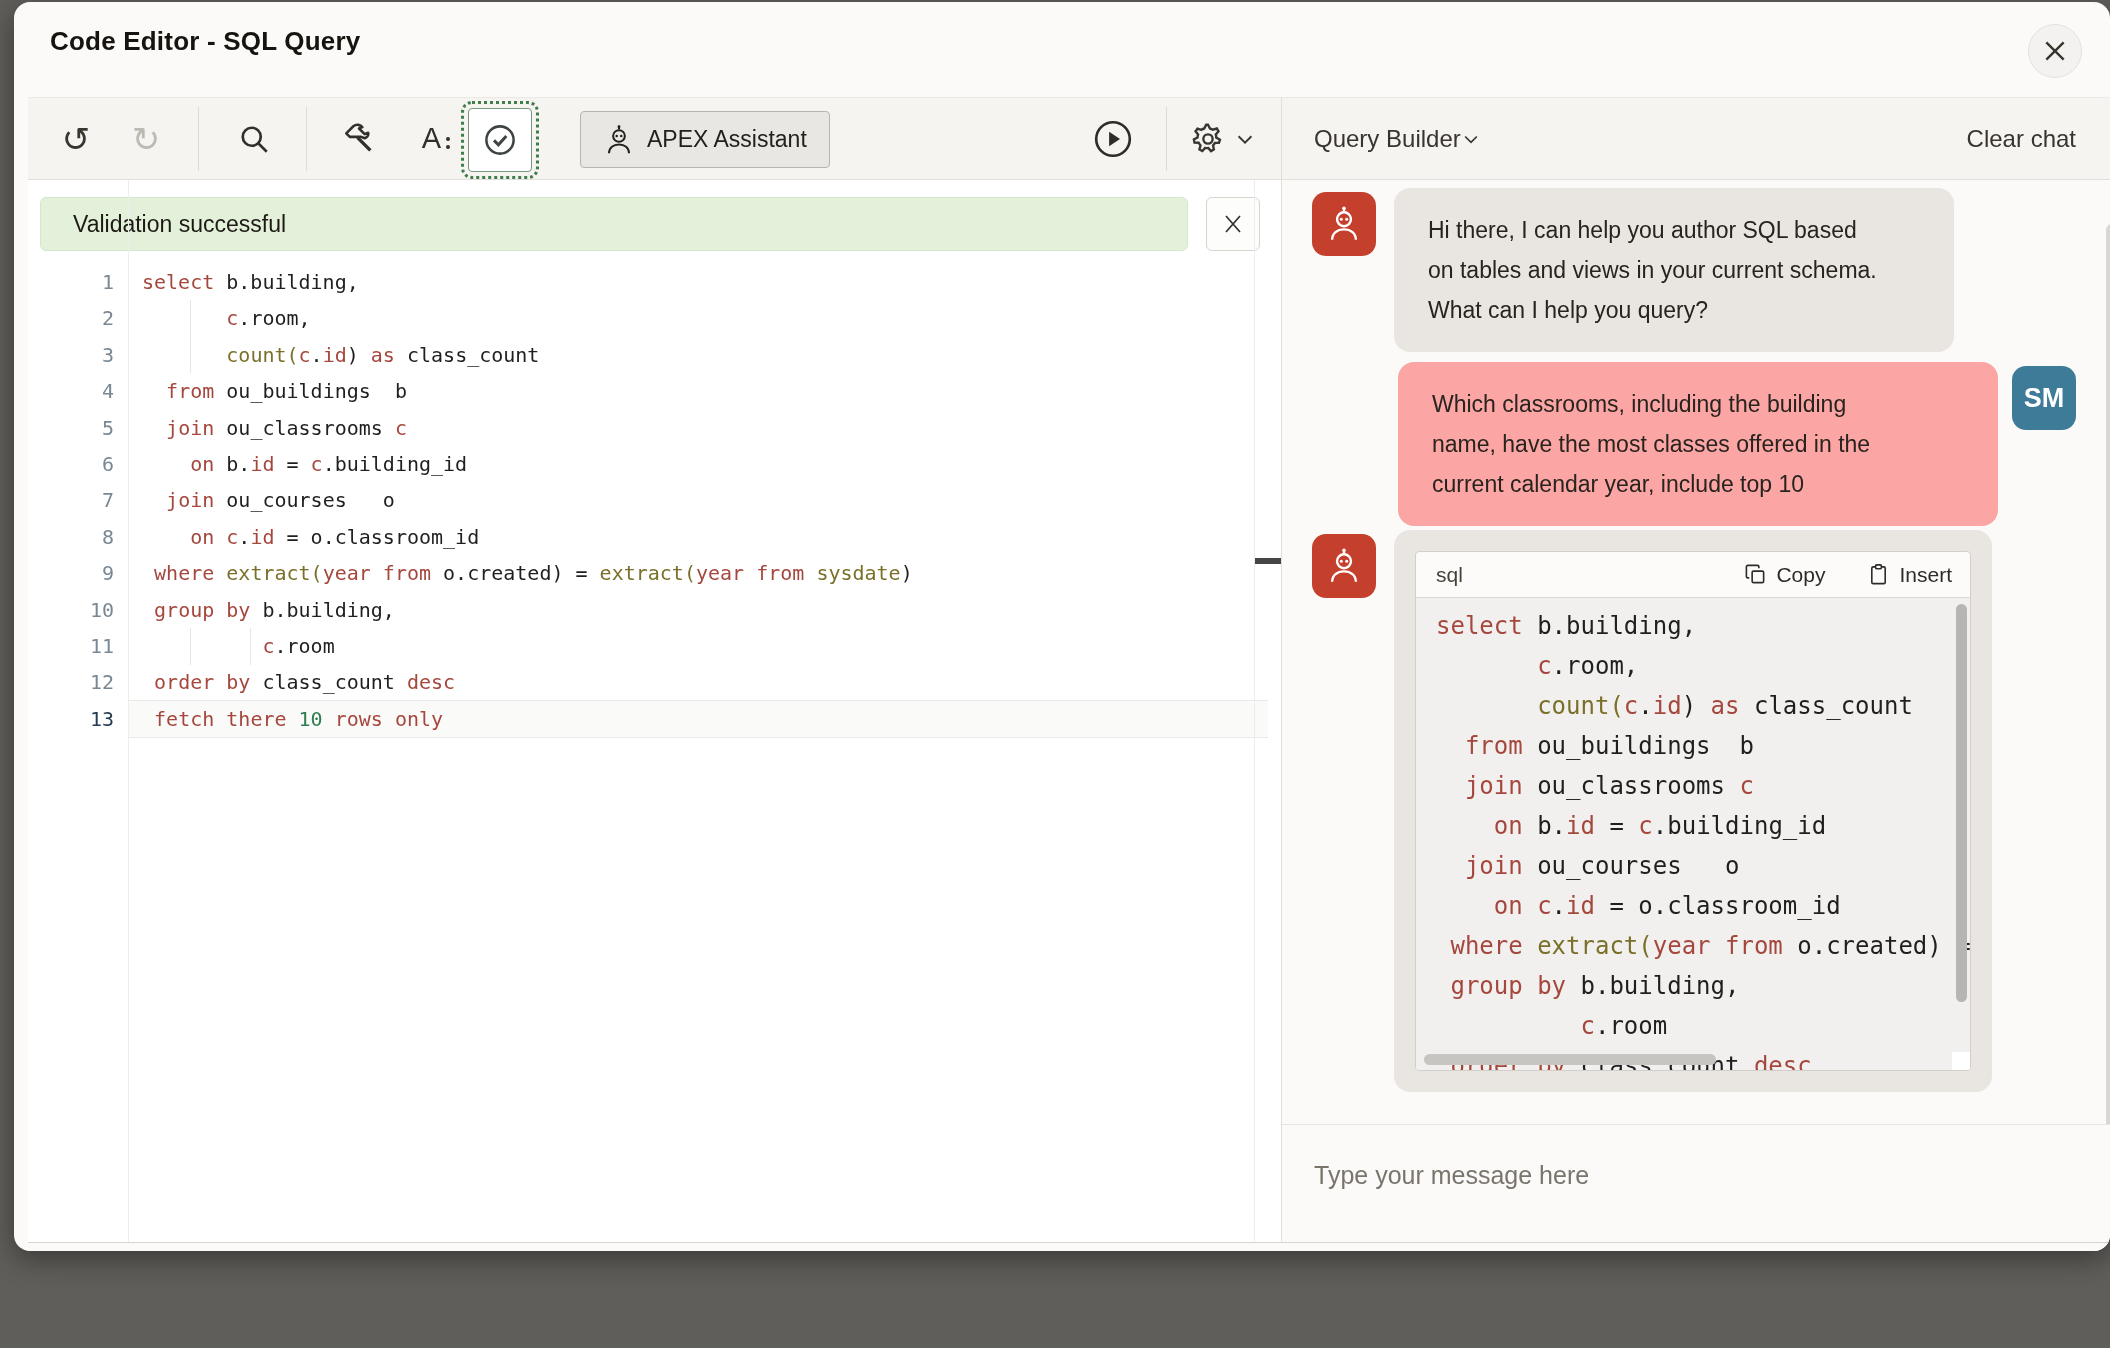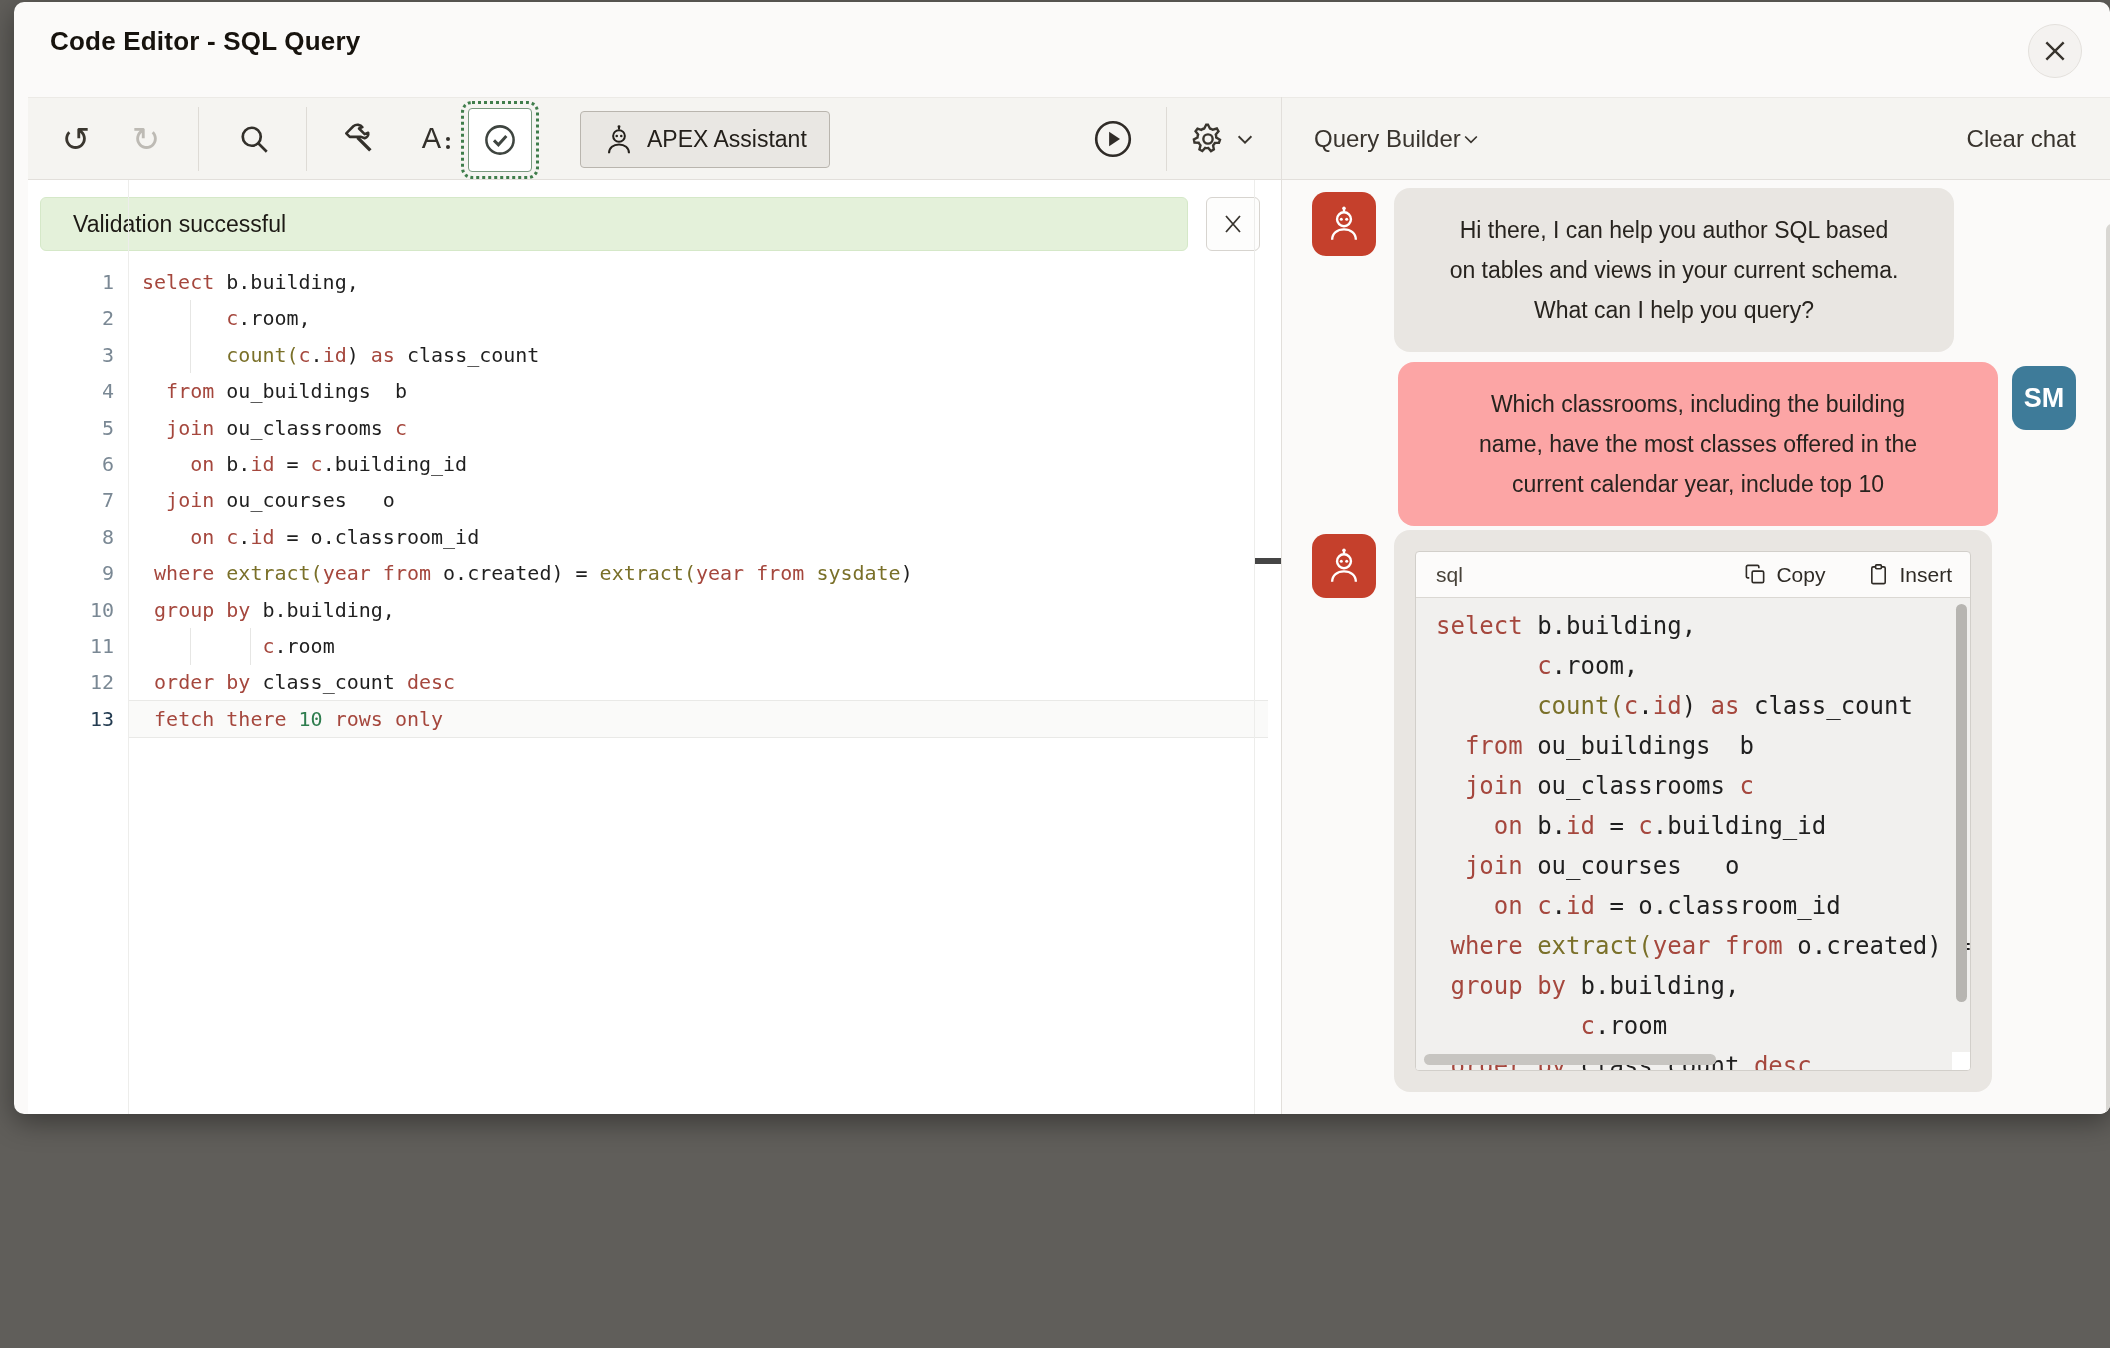--- a/index.html
+++ b/index.html
@@ -1,21 +1,21 @@
 <!DOCTYPE html>
 <html><head>
 <meta charset="utf-8">
 <style>
   * { margin:0; padding:0; box-sizing:border-box; }
   html,body { width:2110px; height:1348px; background:#605e5a; font-family:"Liberation Sans", sans-serif; overflow:hidden; }
   #stage { position:absolute; left:0; top:0; width:2110px; height:1348px; }
 
   
-  .dialog { position:absolute; left:14px; top:2px; width:2096px; height:1112px;
-            background:#fbfaf9; border-radius:10px; box-shadow:0 8px 28px rgba(0,0,0,.4); overflow:hidden; }
+  .dialog { position:absolute; left:14px; top:2px; width:2096px; height:1249px;
+            background:#fbfaf9; border-radius:16px; box-shadow:0 8px 28px rgba(0,0,0,.4); overflow:hidden; }
 
   
   .hdr-title { position:absolute; left:36px; top:24px; font-size:26px; font-weight:bold; color:#17130e; letter-spacing:.2px; }
   .close-btn { position:absolute; left:2014px; top:22px; width:54px; height:54px; border-radius:50%;
                background:#f4f2f0; border:1px solid #e3e0dc; display:flex; align-items:center; justify-content:center; cursor:pointer; }
 
   
   .toolbar { position:absolute; left:14px; top:95px; width:2096px; height:83px;
              background:#f5f4f1; border-top:1px solid #eceae6; border-bottom:1px solid #e2dfdb; }
   .tb { position:absolute; top:0; height:100%; display:flex; align-items:center; justify-content:center; }
@@ -60,22 +60,22 @@
   .cur-line { position:absolute; left:100px; top:520px; width:1140px; height:38px;
               background:#fafaf9; border-top:1px solid #e9e9e7; border-bottom:1px solid #e9e9e7; }
   .indent-guide { position:absolute; width:1px; background:#e6e6e4; }
   .sb-line { position:absolute; left:1226px; top:0; width:1px; height:1062px; background:#ededeb; }
   .overview-mark { position:absolute; left:1227px; top:378px; width:26px; height:6px; background:#454545; cursor:pointer; }
 
   
   .chat { position:absolute; left:1268px; top:178px; width:842px; height:944px; background:#fbfaf9; }
   .avatar-bot { position:absolute; width:64px; height:64px; border-radius:14px; background:#c5402c;
                 display:flex; align-items:center; justify-content:center; }
-  .bubble { position:absolute; border-radius:16px; padding:22px 16px; font-size:23px; line-height:40px;
-            color:#27231e; white-space:pre-line;text-align:center; }
+  .bubble { position:absolute; border-radius:16px; padding:22px 34px; font-size:23px; line-height:40px;
+            color:#27231e; white-space:pre-line; }
   .bubble.bot { background:#e9e6e2; }
   .bubble.user { background:#fca5a5; }
   .avatar-user { position:absolute; left:730px; top:186px; width:64px; height:64px; border-radius:14px;
                  background:#3e7b99; display:flex; align-items:center; justify-content:center;
                  font-size:27px; font-weight:bold; color:#fff; }
 
   
   .sql-card { position:absolute; left:112px; top:350px; width:598px; height:562px; background:#e9e6e2;
               border-radius:16px; padding:21px; }
   .sql-inner { width:100%; height:100%; border:1px solid #d2cfca; border-radius:4px; overflow:hidden; background:#fcfbfa; }

